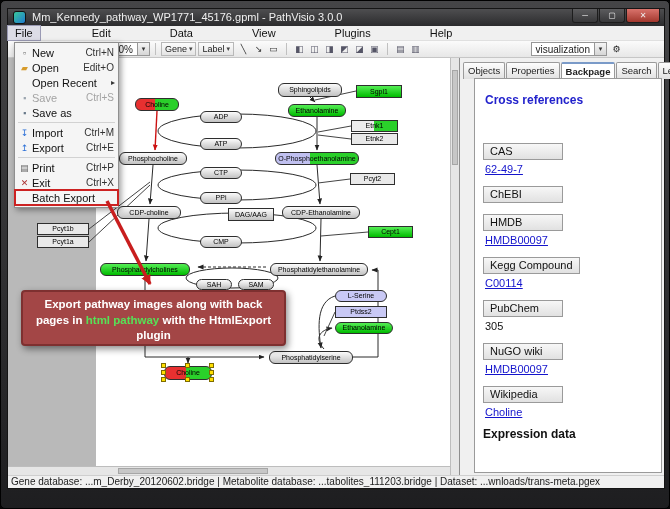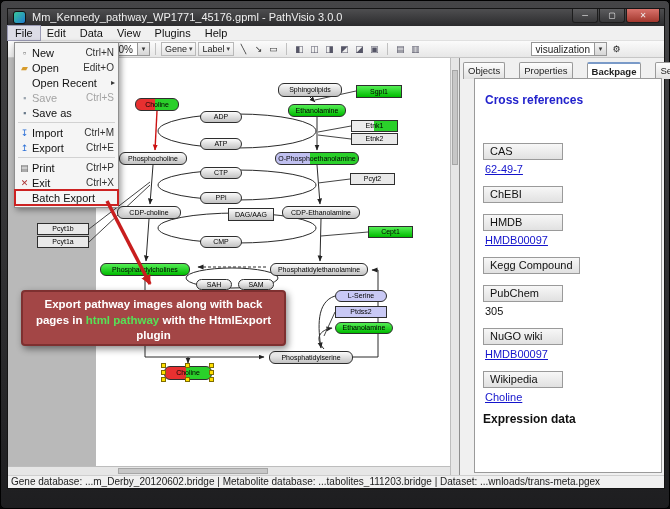--- a/index.html
+++ b/index.html
@@ -10,21 +10,21 @@
 
   
   .titlebar{position:absolute;left:0;top:0;width:100%;height:17px;background:linear-gradient(#4e4e50,#2b2b2d);color:#f0f0f0;}
   .app-icon{position:absolute;left:5px;top:2px;width:13px;height:13px;border-radius:3px;background:linear-gradient(135deg,#39c89b,#1f79cf);border:1px solid #111;}
   .title{position:absolute;left:24px;top:2px;font-size:11px;white-space:nowrap;}
   .win-controls{position:absolute;right:4px;top:0;display:flex;}
   .wbtn{width:26px;height:14px;font-size:8px;color:#eee;text-align:center;line-height:13px;background:linear-gradient(#5c5c5e,#38383a);border:1px solid #1d1d1d;border-top:none;border-radius:0 0 3px 3px;margin-left:1px;}
   .wbtn.close{width:34px;background:linear-gradient(#d9736c,#a2372d);}
 
   
-  .menubar{position:absolute;left:0;top:17px;width:100%;height:15px;background:#f0f0f0;display:flex;font-size:11px;color:#111;border-bottom:1px solid #e0e0e0;}
+  .menubar{position:absolute;left:0;top:17px;width:100%;height:15px;background:#f0f0f0;display:flex;font-size:11px;color:#111;border-bottom:1px solid #e0e0e0;gap:45px;}
   .mb-item{padding:1px 7px;}
   .mb-item.open{background:#dcdce6;outline:1px solid #9a9ab4;}
 
   
   .toolbar{position:absolute;left:0;top:32px;width:100%;height:17px;background:linear-gradient(#fbfbfb,#e7e7e7);border-bottom:1px solid #c6c6c6;display:flex;align-items:center;font-size:10px;color:#222;padding:0 4px;gap:2px;}
   .tb-icon{display:inline-block;width:15px;height:13px;text-align:center;line-height:13px;font-size:9px;}
   .tb-sep{width:1px;height:12px;background:#c0c0c0;margin:0 3px;flex:0 0 auto;}
   .tb-label{margin:0 2px;}
   .combo{display:inline-flex;align-items:center;height:14px;background:#fff;border:1px solid #979797;font-size:10px;flex:0 0 auto;}
   .combo-text{padding:0 4px;min-width:32px;white-space:nowrap;}
@@ -47,21 +47,21 @@
   .annotation{position:absolute;left:13px;top:232px;width:265px;height:56px;background:#a34646;border:2px solid #7e3030;border-radius:4px;color:#fff;font-weight:bold;font-size:11.5px;text-align:center;padding:5px 8px;line-height:1.35;z-index:6;box-shadow:2px 3px 7px rgba(0,0,0,.45);}
   .annotation .hl{color:#57e057;}
 
   .vscroll{position:absolute;right:0;top:0;width:9px;height:417px;background:#e6e6e6;border-left:1px solid #bdbdbd;z-index:3;}
   .thumb-v{position:absolute;left:1px;top:12px;width:6px;height:95px;background:#c7c7c7;border:1px solid #a6a6a6;}
   .hscroll{position:absolute;left:0;bottom:0;width:442px;height:9px;background:#e6e6e6;border-top:1px solid #bdbdbd;z-index:3;}
   .thumb-h{position:absolute;top:1px;left:110px;height:6px;width:150px;background:#c7c7c7;border:1px solid #a6a6a6;}
 
   
   .panel{position:absolute;left:451px;top:0;width:205px;height:417px;background:#f0f0f0;border-left:1px solid #8e8e8e;}
-  .tabs{display:flex;padding:4px 2px 0 3px;gap:14px;font-size:9.5px;}
+  .tabs{display:flex;padding:4px 2px 0 3px;gap:1px;font-size:9.5px;}
   .tab{padding:2px 4px;background:linear-gradient(#fdfdfd,#e1e1e1);border:1px solid #9a9a9a;border-bottom:none;border-radius:2px 2px 0 0;color:#222;white-space:nowrap;}
   .tab.active{background:#fff;font-weight:bold;border-top:2px solid #7a9ac8;position:relative;top:0px;text-align:right;}
   .panel-content{position:absolute;left:2px;right:2px;top:20px;bottom:2px;background:#fff;border:1px solid #9a9a9a;padding:10px 8px;overflow:hidden;margin-left:12px;}
   .bp-heading{color:#2222cc;font-weight:bold;font-size:12px;margin:4px 0 34px 2px;}
   .bp-section{margin-bottom:9px;}
   .bp-header{display:inline-block;min-width:80px;background:linear-gradient(#f7f7f7,#e1e1e1);border:1px solid #9a9a9a;padding:1px 6px;font-size:11px;line-height:13px;color:#111;}
   .bp-value{font-size:11px;margin:3px 0 0 2px;color:#111;}
   .bp-value.link{color:#1414cc;text-decoration:underline;cursor:pointer;}
   .bp-footer{font-weight:bold;font-size:12px;color:#111;margin-top:6px;}
 
@@ -239,21 +239,21 @@
             <div class="tab active">Backpage</div>
             <div class="tab">Search</div>
             <div class="tab">Legend</div>
           </div>
         <div class="panel-content">
           <div class="bp-heading">Cross references</div>
           <div>
               <div class="bp-section"><div class="bp-header">CAS</div><div class="bp-value link">62-49-7</div></div>
               <div class="bp-section"><div class="bp-header">ChEBI</div></div>
               <div class="bp-section"><div class="bp-header">HMDB</div><div class="bp-value link">HMDB00097</div></div>
-              <div class="bp-section"><div class="bp-header">Kegg Compound</div></div>
+              <div class="bp-section"><div class="bp-header">Kegg Compound</div><div class="bp-value link">C00114</div></div>
               <div class="bp-section"><div class="bp-header">PubChem</div><div class="bp-value">305</div></div>
               <div class="bp-section"><div class="bp-header">NuGO wiki</div><div class="bp-value link">HMDB00097</div></div>
               <div class="bp-section"><div class="bp-header">Wikipedia</div><div class="bp-value link">Choline</div></div>
             </div>
           <div class="bp-footer">Expression data</div>
         </div>
       </div>
 
     </div>
 

